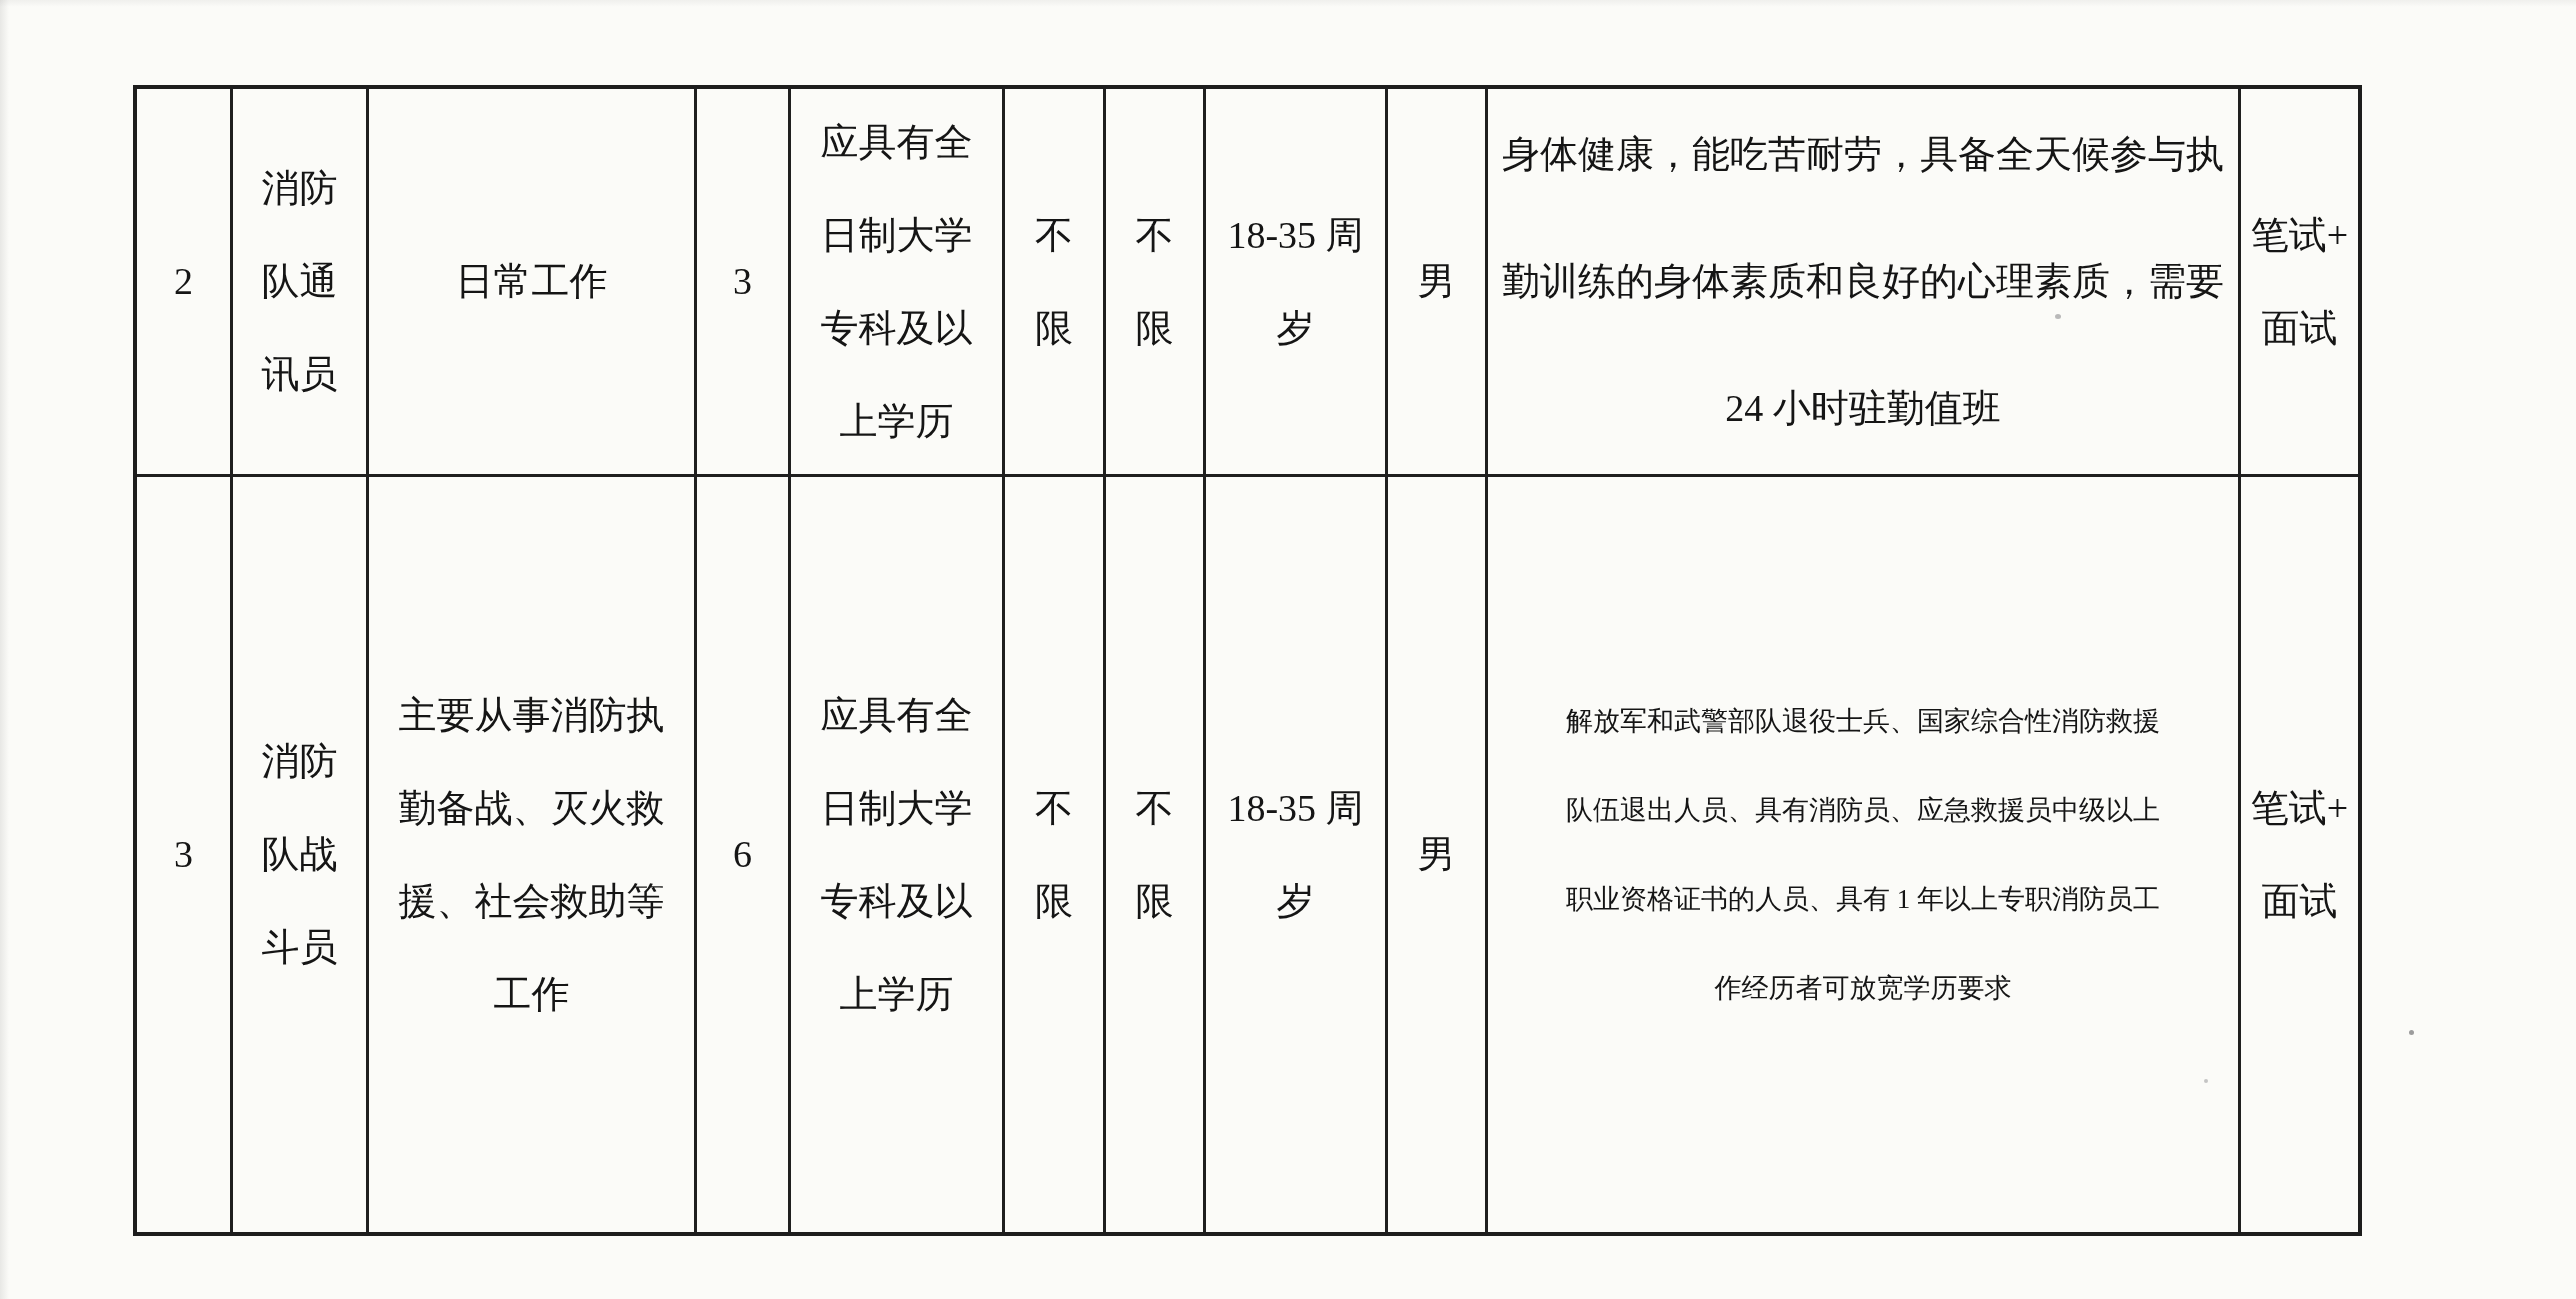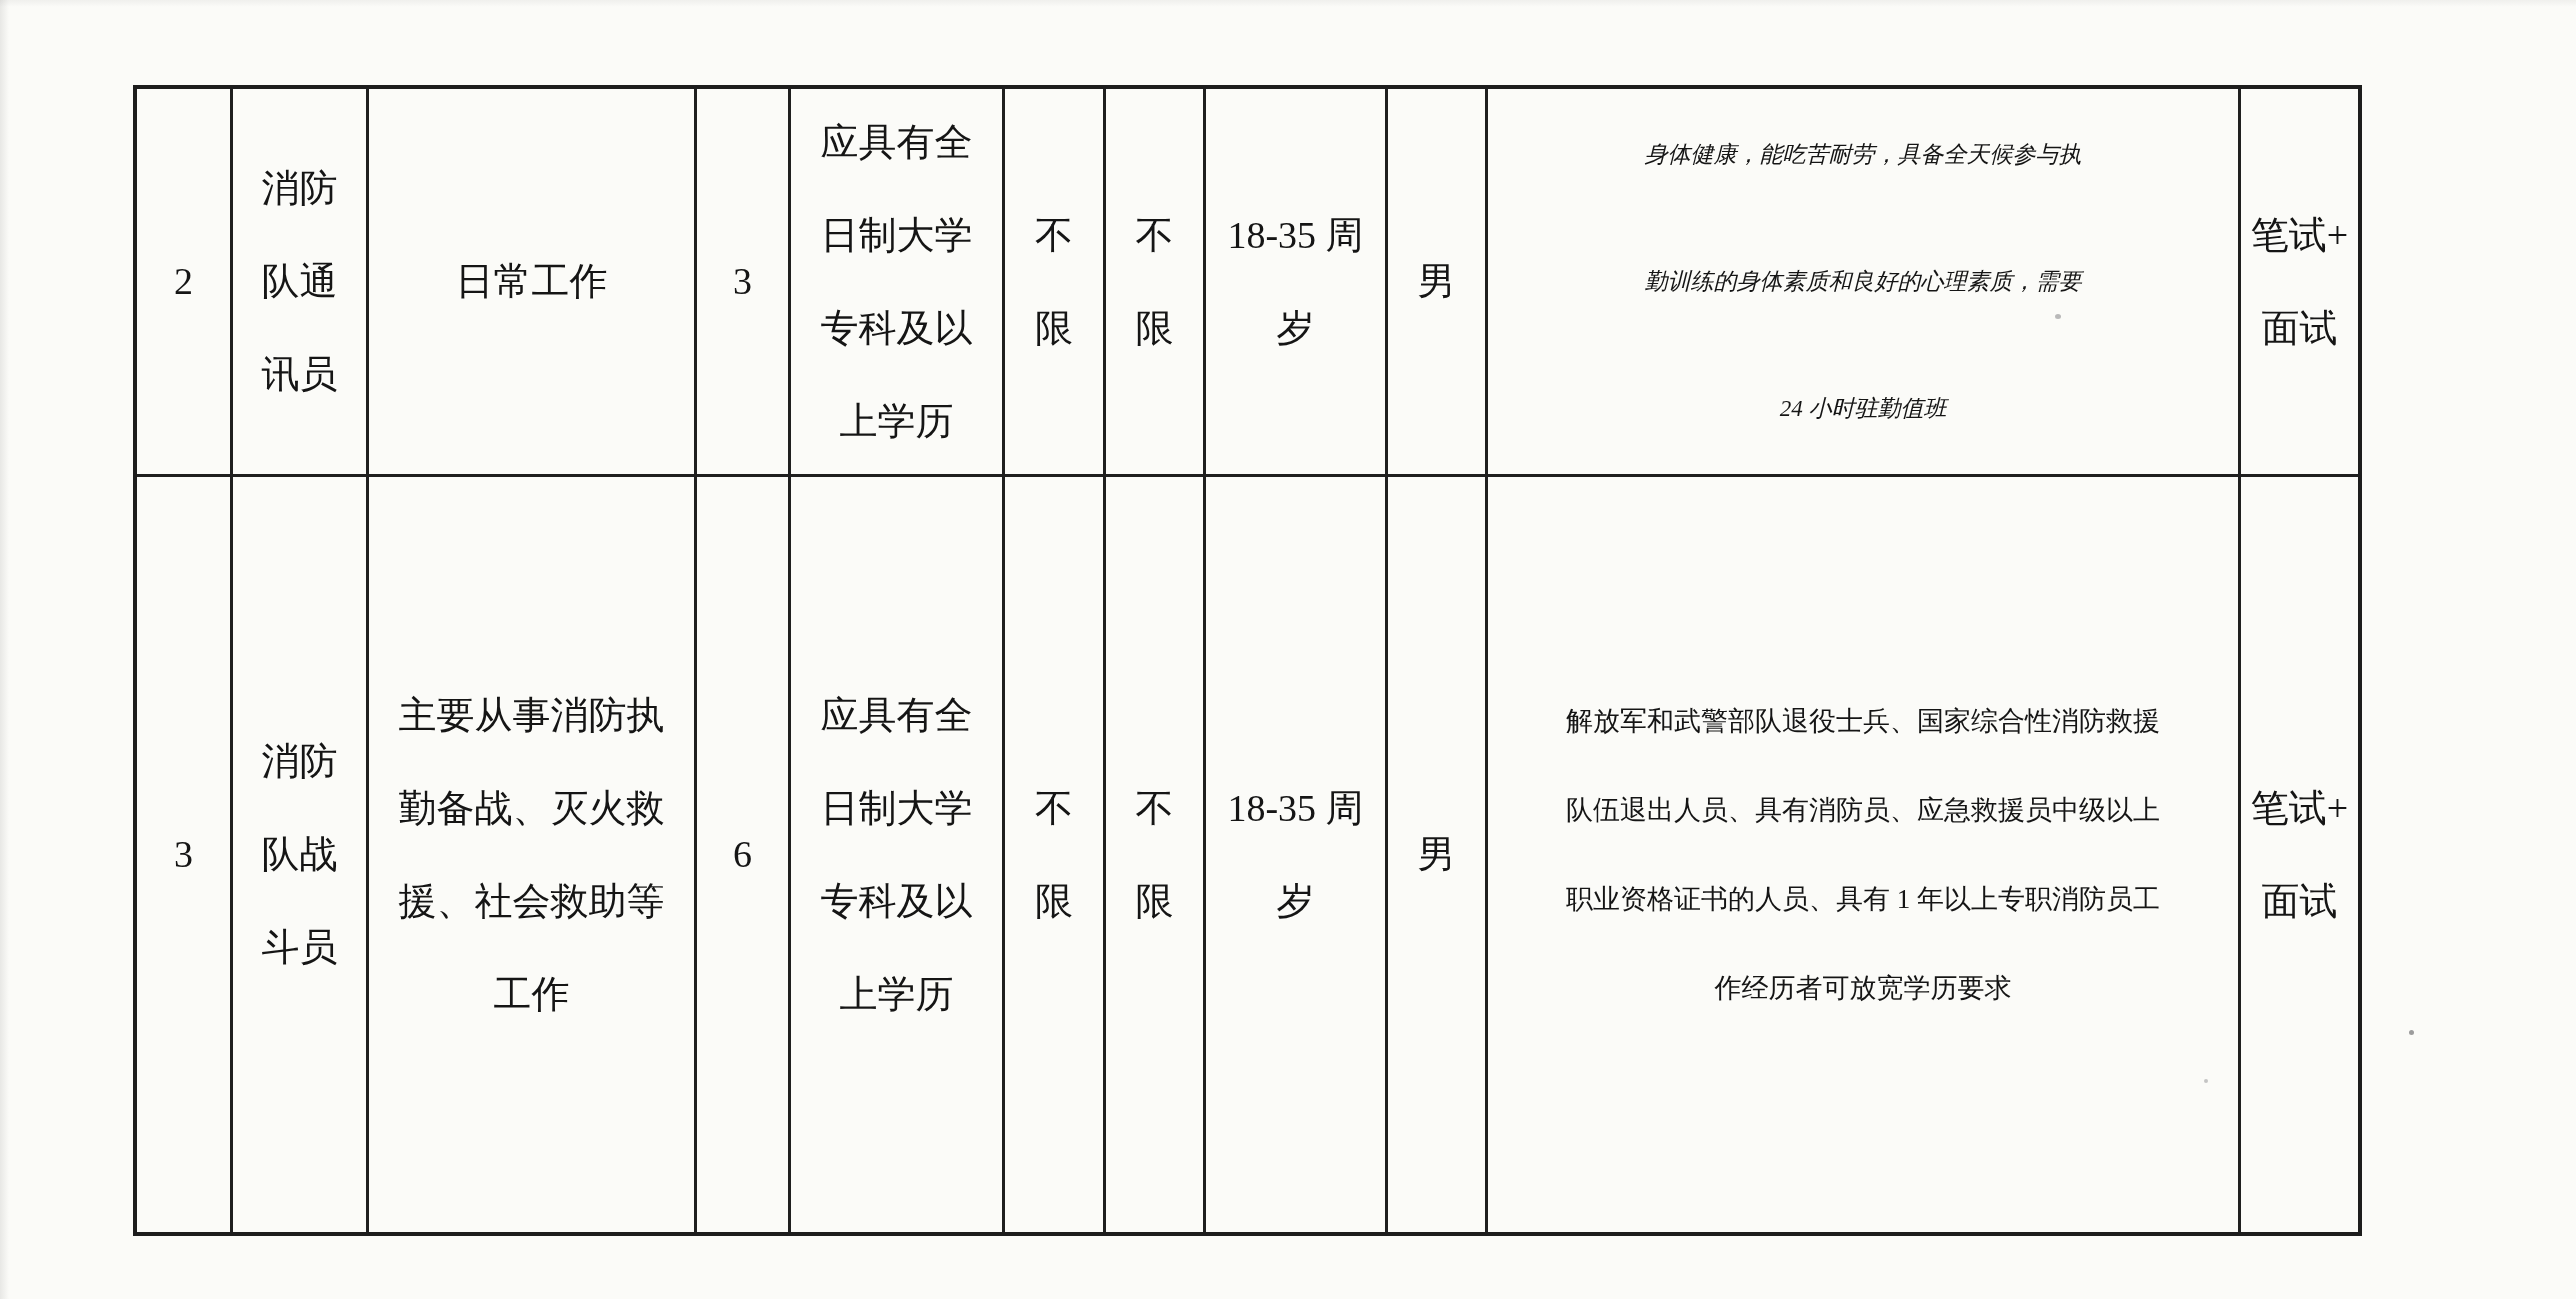--- a/index.html
+++ b/index.html
@@ -41,24 +41,23 @@
     color: #151515;
     font-size: 38px;
     line-height: 93px;
     border-right: 3px solid #1f1f1f;
     border-bottom: 3px solid #1f1f1f;
     overflow: hidden;
   }
   .cell.last-col { border-right: none; }
   .cell.last-row { border-bottom: none; }
   .cell.req-1 {
-    font-size: 23px;
+    font-size: 38px;
     line-height: 127px;
     padding: 0 8px;
-    font-style: italic;
   }
   .cell.req-2 {
     font-size: 27px;
     line-height: 89px;
     padding: 0 14px;
   }
   .cell.duty-cell { padding: 0 16px; }
   .speck {
     position: absolute;
     border-radius: 50%;

